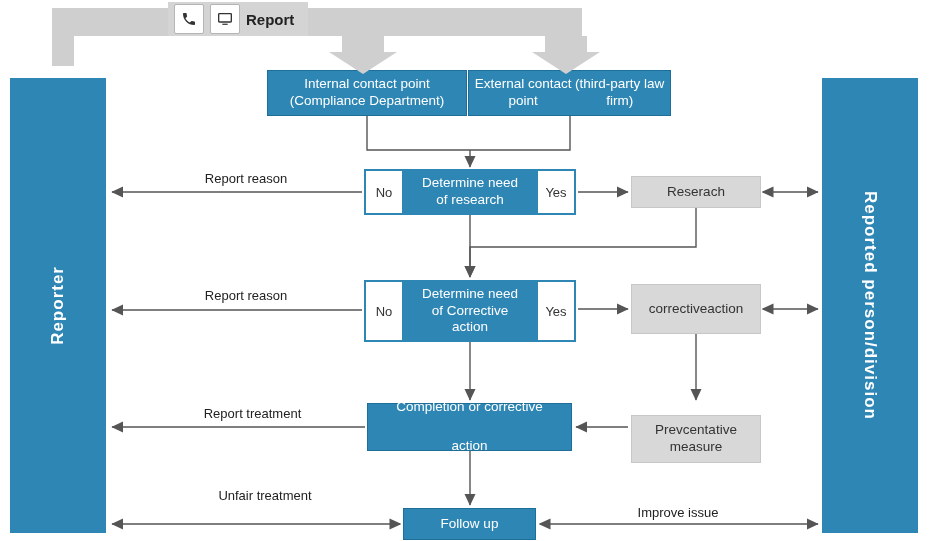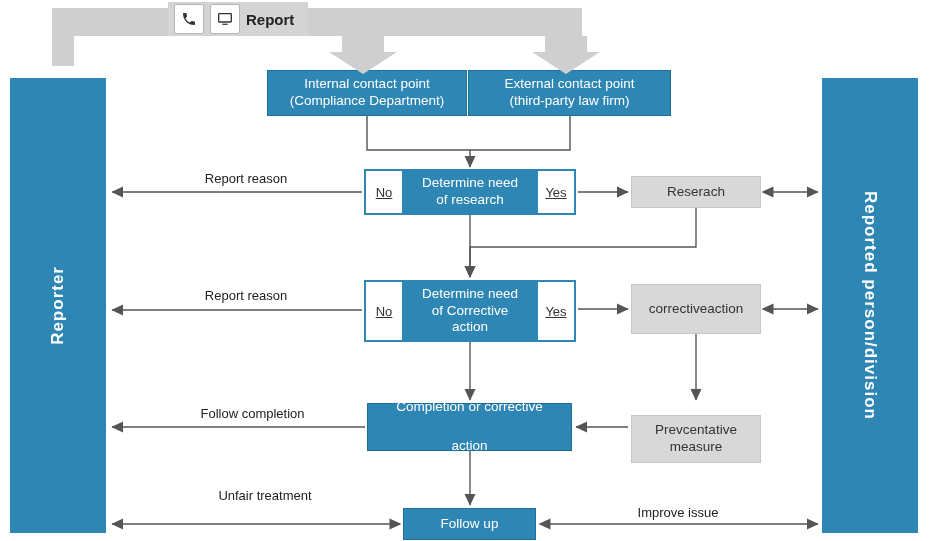--- a/index.html
+++ b/index.html
@@ -95,21 +95,20 @@
   .dec-side {
     background: #ffffff;
     border: 2px solid #2e86b4;
     color: #333;
     font-size: 13px;
     display: flex;
     align-items: center;
     justify-content: center;
     width: 40px;
     box-sizing: border-box;
-    text-decoration: underline;
   }
   .dec-mid {
     background: #2e86b4;
     color: #fff;
     font-size: 13.5px;
     line-height: 1.25;
     text-align: center;
     display: flex;
     align-items: center;
     justify-content: center;
@@ -160,21 +159,21 @@
     <span>Reporter</span>
   </div>
   <div class="abs side-bar right" style="left:822px; top:78px; width:96px; height:455px;">
     <span>Reported person/division</span>
   </div>
 
   <div class="abs blue-box" style="left:267px; top:70px; width:200px; height:46px; flex-direction:column;">
     <div>Internal contact point</div>
     <div>(Compliance Department)</div>
   </div>
-  <div class="abs blue-box" style="left:468px; top:70px; width:203px; height:46px; flex-direction:column;">
+  <div class="abs blue-box" style="left:468px; top:70px; width:203px; height:46px; ">
     <div>External contact point</div>
     <div>(third-party law firm)</div>
   </div>
 
   <div class="abs decision" style="left:364px; top:169px; width:212px; height:46px;">
     <div class="dec-side">No</div>
     <div class="dec-mid">
       <div>
         <div>Determine need</div>
         <div>of research</div>
@@ -213,21 +212,21 @@
     <div>Completion or corrective</div>
     <div>action</div>
   </div>
 
   <div class="abs blue-box" style="left:403px; top:508px; width:133px; height:32px;text-align:right;">
     <span>Follow up</span>
   </div>
 
   <div class="abs edge-label" style="left:166px; top:171px; width:160px;">Report reason</div>
   <div class="abs edge-label" style="left:166px; top:288px; width:160px;">Report reason</div>
-  <div class="abs edge-label" style="left:160px; top:406px; width:185px;">Follow completion</div>
+  <div class="abs edge-label" style="left:160px; top:406px; width:185px;">Report treatment</div>
   <div class="abs edge-label" style="left:140px; top:488px; width:250px;">
     <div>Unfair treatment</div>
   </div>
   <div class="abs edge-label" style="left:570px; top:505px; width:216px;">Improve issue</div>
 
   <svg class="overlay">
     <defs>
       <marker id="arw" markerWidth="9" markerHeight="9" refX="8" refY="4.5" orient="auto">
         <path d="M0,0.5 L8.5,4.5 L0,8.5 z" fill="#555555"></path>
       </marker>

